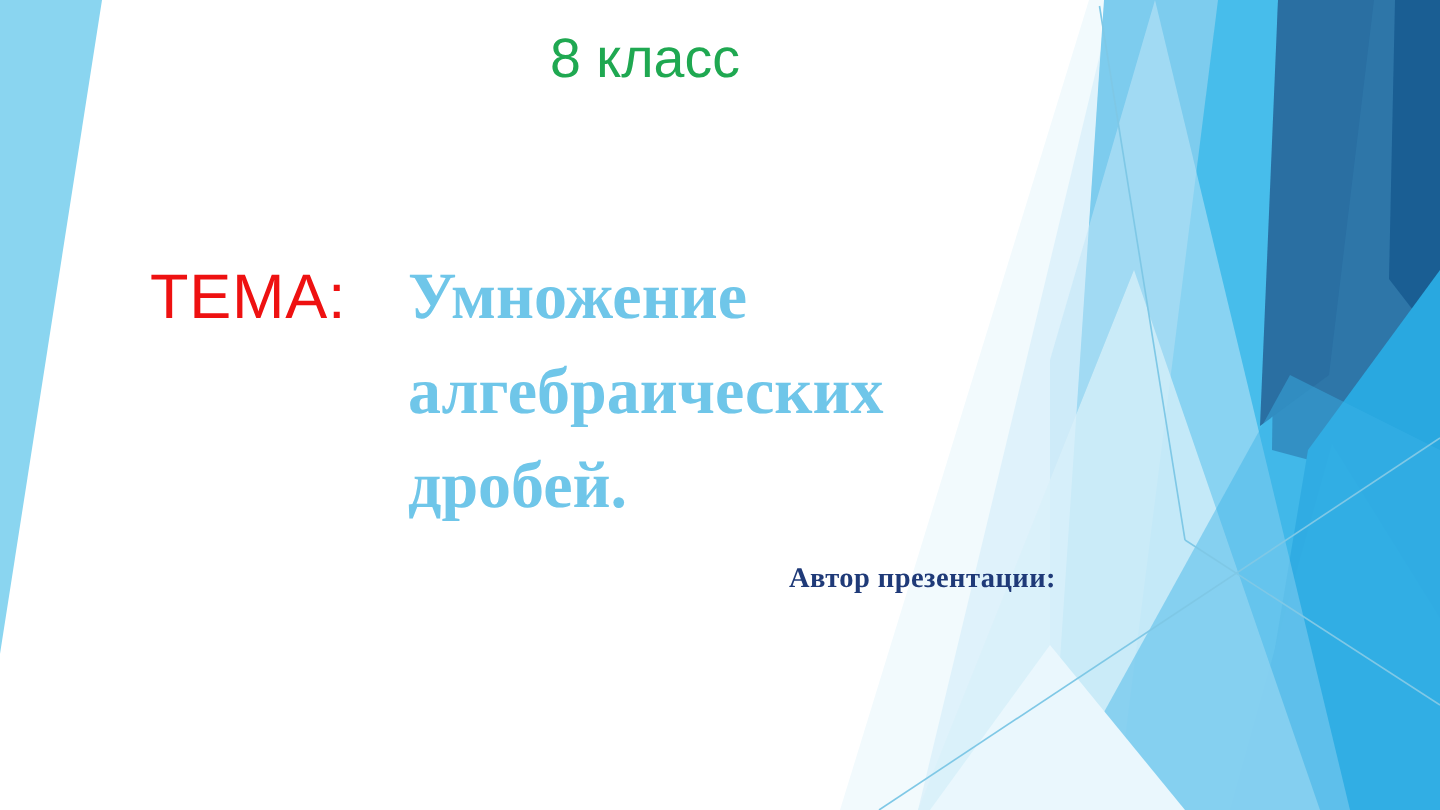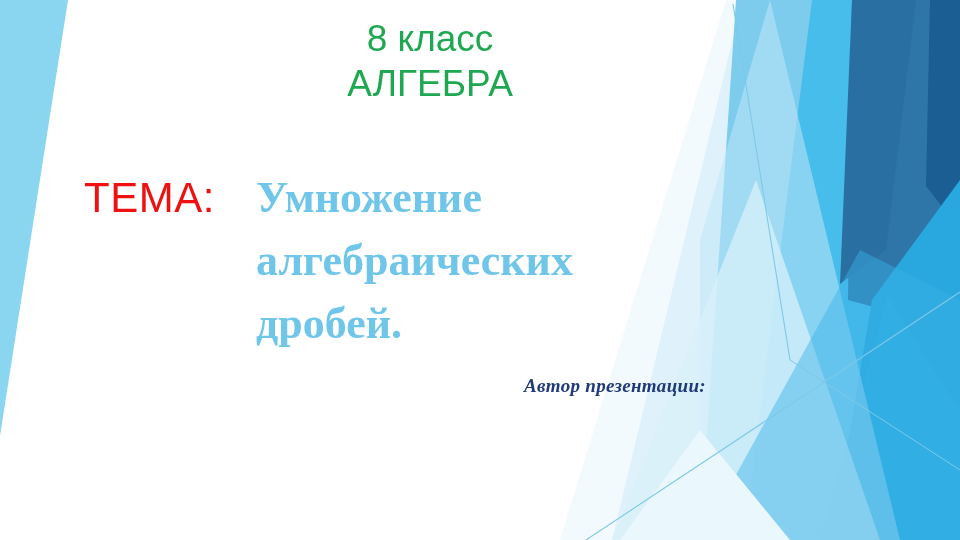--- a/index.html
+++ b/index.html
@@ -45,21 +45,21 @@
     font-size: 37px;
     line-height: 45px;
     font-weight: 400;
     letter-spacing: 0px;
   }
   #grade-heading .hline { display: block; }
 
   
   #topic-block {
     position: absolute;
-    left: 84px;
+    left: 100px;
     top: 166px;
     width: 640px;
     text-decoration: underline;
   }
   #topic-line {
     font-size: 0;
     line-height: 0;
   }
   #topic-label {
     display: inline-block;
@@ -86,21 +86,20 @@
 
   
   #author-block {
     position: absolute;
     left: 400px;
     top: 368px;
     width: 430px;
     text-align: center;
     color: #1F3A78;
     font-family: "Liberation Serif", serif;
-    font-style: italic;
     font-weight: bold;
     font-size: 19px;
     line-height: 36px;
     letter-spacing: 0.3px;
   }
   #author-block .aline { display: block; }
   #author-name { font-size: 20px; }
 </style>
 </head>
 <body>
@@ -136,21 +135,20 @@
     <line x1="586" y1="540" x2="960" y2="292" stroke="#7FC8E6" stroke-width="1.1"></line>
     <line x1="790" y1="360" x2="960" y2="470" stroke="#7FC8E6" stroke-width="1"></line>
 
     <polygon points="0,0 0,540 560,540 728,0" fill="#ffffff" opacity="0"></polygon>
   </svg>
 
   <div class="content-layer">
 
     <div id="grade-heading">
       <span class="hline">8 класс</span>
-      <span class="hline">АЛГЕБРА</span>
     </div>
 
     <div id="topic-block">
       <div id="topic-line">
         <span id="topic-label">ТЕМА:</span><span id="topic-text">Умножение алгебраических дробей.</span>
       </div>
     </div>
 
     <div id="author-block">
       <span class="aline">Автор презентации:</span>

